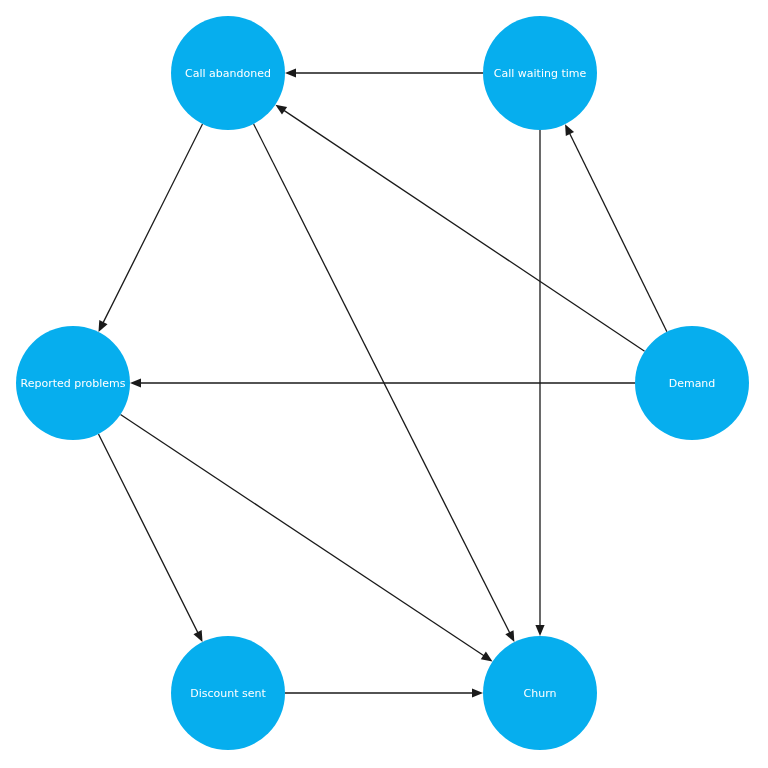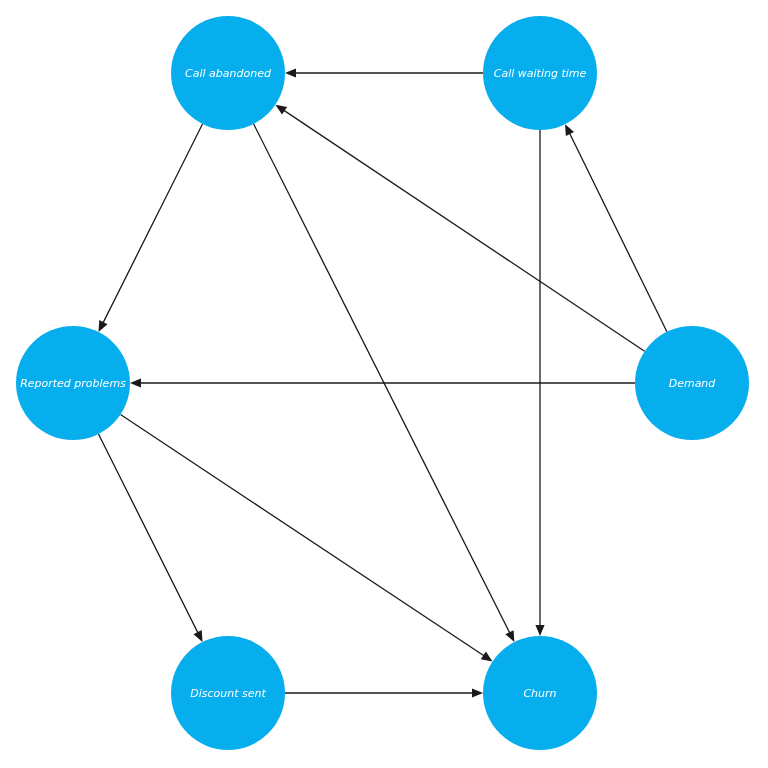--- a/index.html
+++ b/index.html
@@ -11,21 +11,20 @@
     width: 768px;
     height: 768px;
     font-family: "DejaVu Sans", sans-serif;
     overflow: hidden;
   }
   #graph-canvas {
     position: relative;
     width: 768px;
     height: 768px;
     background: #ffffff;
-    font-style: italic;
   }
   svg.graph-svg {
     position: absolute;
     top: 0;
     left: 0;
     width: 768px;
     height: 768px;
     display: block;
   }
   .node-circle {

